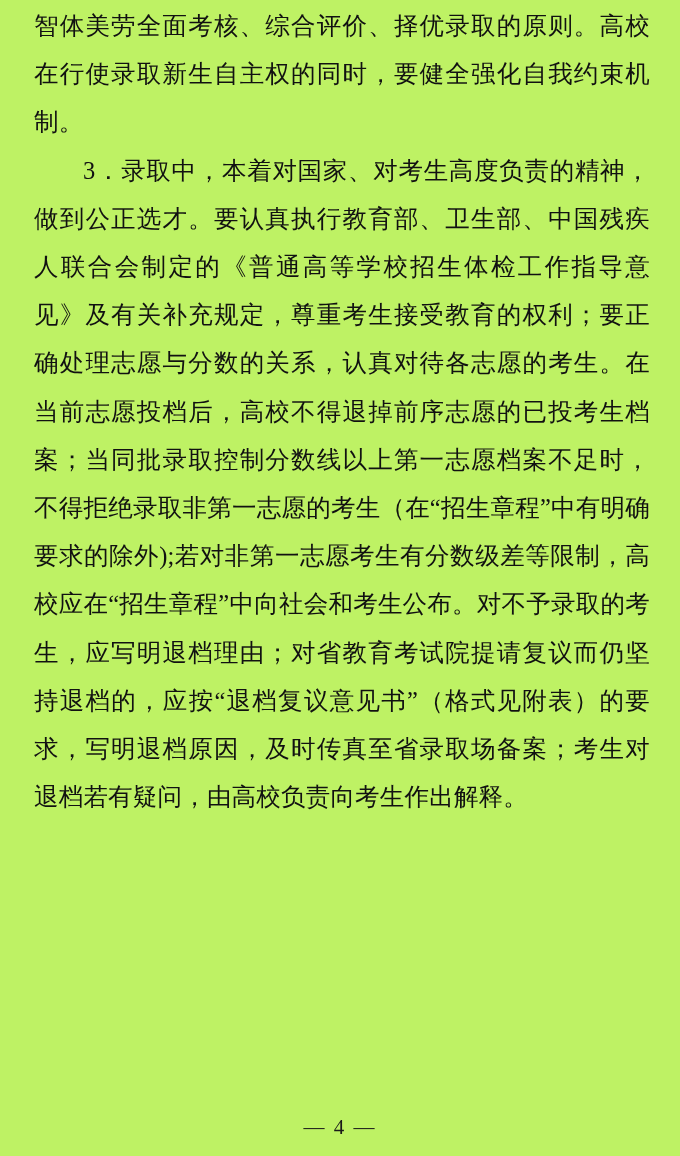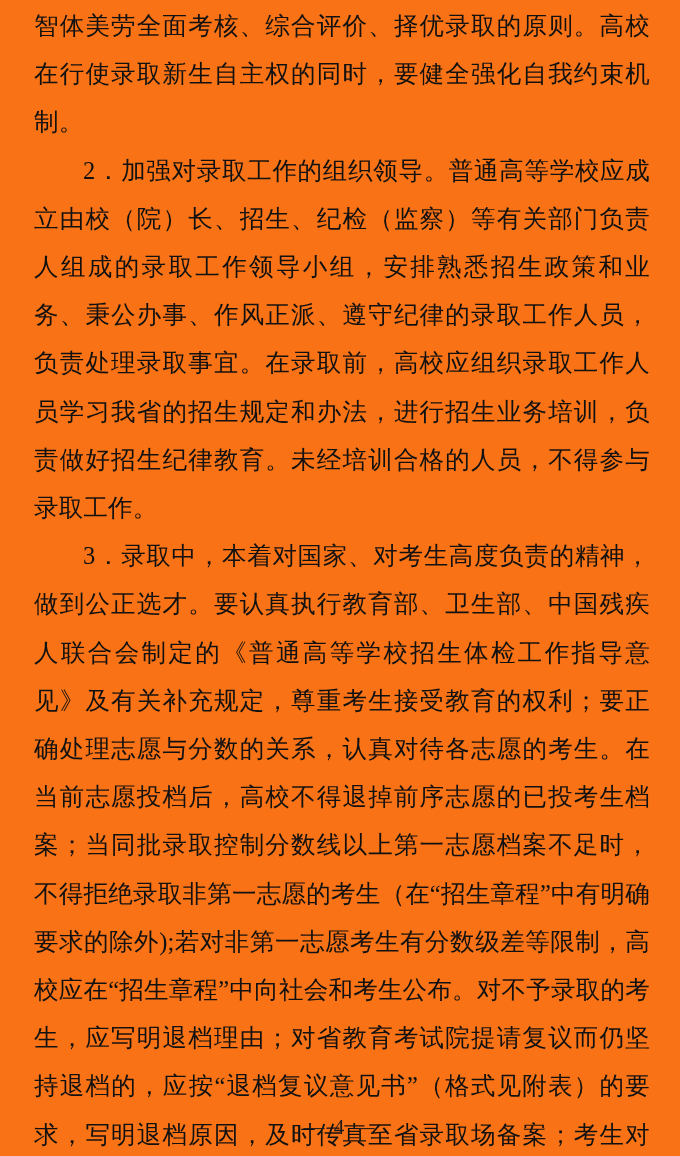--- a/index.html
+++ b/index.html
@@ -14,21 +14,21 @@
     color: #0a0a0a;
     position: relative;
     overflow: hidden;
   }
   .page {
     position: relative;
     width: 680px;
     height: 1156px;
     box-sizing: border-box;
     padding: 0 17px;
-    background: #f97316;
+    background: #bef264;
   }
   .body-text {
     position: absolute;
     top: 0;
     left: 34px;
     right: 30px;
     padding-top: 2px;
   }
   .para {
     font-size: 24.5px;
@@ -54,18 +54,17 @@
     color: #1a1a1a;
     font-family: "Liberation Serif", "DejaVu Serif", serif;
   }
 </style>
 </head>
 <body>
 
 <div class="page">
   <div class="body-text">
     <p class="para">智体美劳全面考核、综合评价、择优录取的原则。高校在行使录取新生自主权的同时，要健全强化自我约束机制。</p>
-    <p class="para indent">2．加强对录取工作的组织领导。普通高等学校应成立由校（院）长、招生、纪检（监察）等有关部门负责人组成的录取工作领导小组，安排熟悉招生政策和业务、秉公办事、作风正派、遵守纪律的录取工作人员，负责处理录取事宜。在录取前，高校应组织录取工作人员学习我省的招生规定和办法，进行招生业务培训，负责做好招生纪律教育。未经培训合格的人员，不得参与录取工作。</p>
     <p class="para indent">3．录取中，本着对国家、对考生高度负责的精神，做到公正选才。要认真执行教育部、卫生部、中国残疾人联合会制定的《普通高等学校招生体检工作指导意见》及有关补充规定，尊重考生接受教育的权利；要正确处理志愿与分数的关系，认真对待各志愿的考生。在当前志愿投档后，高校不得退掉前序志愿的已投考生档案；当同批录取控制分数线以上第一志愿档案不足时，不得拒绝录取非第一志愿的考生（在“招生章程”中有明确要求的除外);若对非第一志愿考生有分数级差等限制，高校应在“招生章程”中向社会和考生公布。对不予录取的考生，应写明退档理由；对省教育考试院提请复议而仍坚持退档的，应按“退档复议意见书”（格式见附表）的要求，写明退档原因，及时传真至省录取场备案；考生对退档若有疑问，由高校负责向考生作出解释。</p>
 
   </div>
   <div class="footer">— 4 —</div>
 </div>
 
 </body></html>

